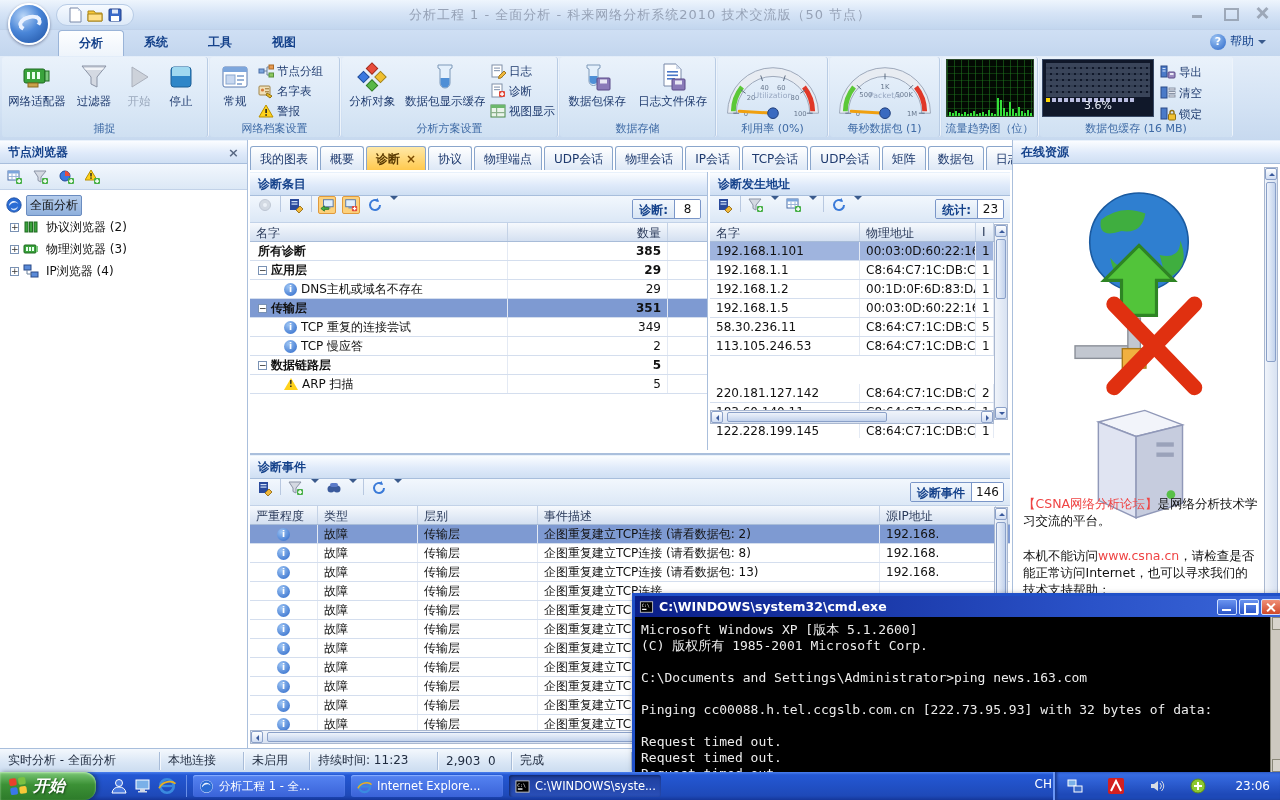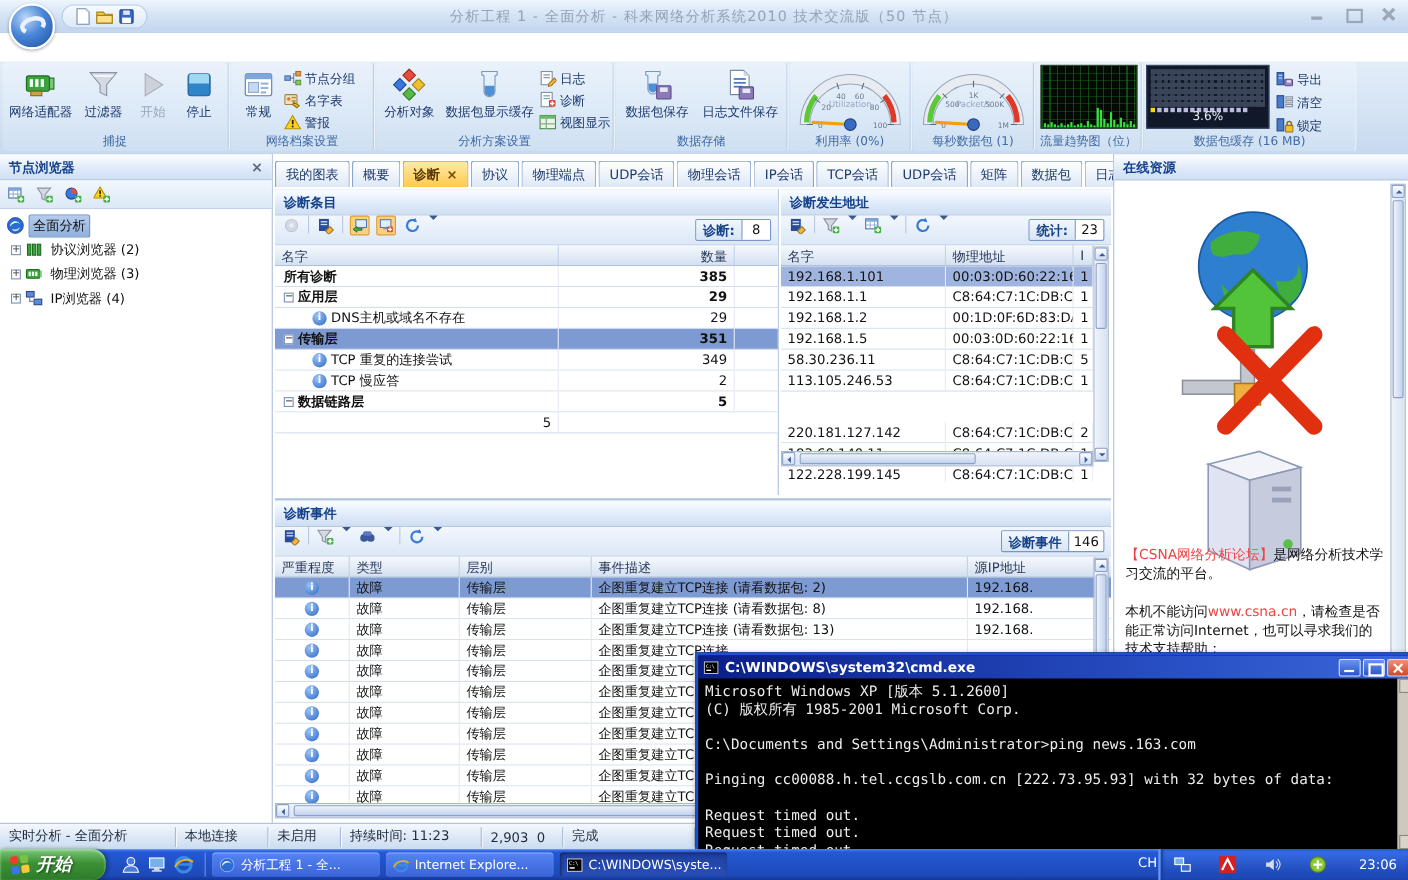--- a/index.html
+++ b/index.html
@@ -167,20 +167,33 @@
           </svg></span>
     </div>
     <div class="title-text">分析工程 1 - 全面分析 - 科来网络分析系统2010 技术交流版（50 节点）</div>
     <div class="winctl">
       <span class="wc wc-min"></span>
       <span class="wc wc-max"></span>
       <span class="wc wc-close"></span>
     </div>
   </div>
 
+  <div class="tabrow">
+    <div class="rtabs">
+        <div class="rtab active">分析</div>
+        <div class="rtab">系统</div>
+        <div class="rtab">工具</div>
+        <div class="rtab">视图</div>
+      </div>
+    <div class="helpbtn">
+      <span class="help-q">?</span>
+      <span>帮助</span>
+      <span class="dd-arrow"></span>
+    </div>
+  </div>
 
   <div class="ribbon">
     <div class="rgroup" style="width:206px">
       <div class="rg-body">
         <div class="bigbtn" style="width:66px">
           <span class="bico"><svg viewBox="0 0 30 30" width="100%" height="100%">
                 <rect x="2" y="7" width="21" height="14" rx="2" fill="#3aa33c" stroke="#1f6b21"></rect>
                 <rect x="5" y="10" width="3" height="7" fill="#eafff0"></rect>
                 <rect x="10" y="10" width="3" height="7" fill="#eafff0"></rect>
                 <rect x="15" y="10" width="3" height="7" fill="#eafff0"></rect>
@@ -684,20 +697,24 @@
                 <div class="num">2</div>
               </div>
               <div class="grow" style="grid-template-columns: 258px 160px;">
                 <div style="padding-left: 8px;">
                   <span class="expbox">−</span>
                   <span class="bold">数据链路层</span>
                 </div>
                 <div class="num bold">5</div>
               </div>
               <div class="grow" style="grid-template-columns: 258px 160px;">
+                <div style="padding-left: 34px;">
+                  <span class="cw"></span>
+                  <span>ARP 扫描</span>
+                </div>
                 <div class="num">5</div>
               </div>
             </div>
         </div>
       </div>
 
       <div class="addrpanel">
         <div class="panel-h">
             <span>诊断发生地址</span>
           </div>

